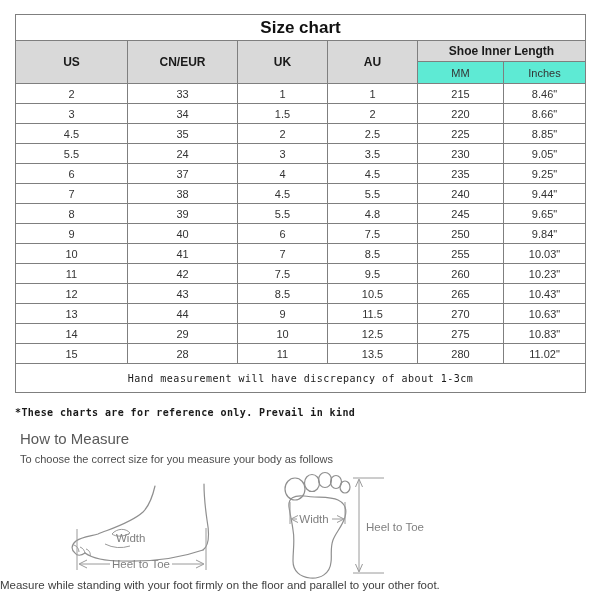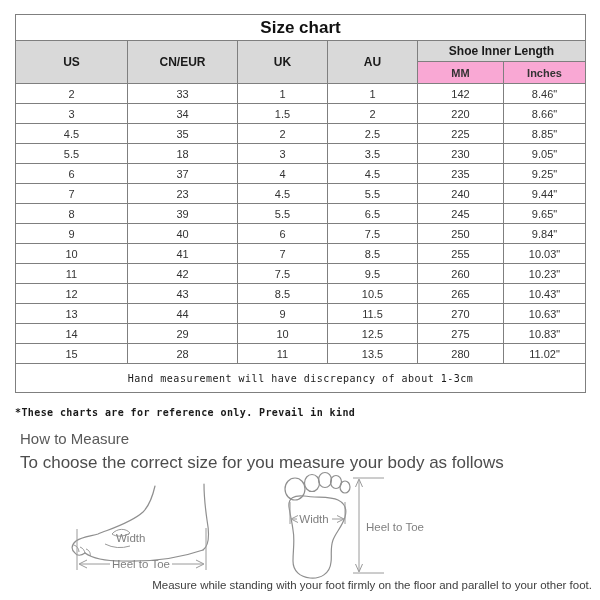--- a/index.html
+++ b/index.html
@@ -7,32 +7,32 @@
           font-family:"Liberation Sans", sans-serif; overflow:hidden; }
 
   
   .size-table { position:absolute; left:15px; top:14px; width:570px;
                 border-collapse:collapse; table-layout:fixed; }
   .size-table th, .size-table td { border:1px solid #7f7f7f; text-align:center;
                 padding:0; vertical-align:middle; }
   .title-row th { height:25px; font-size:17px; font-weight:bold; color:#111; background:#fff; }
   .col-head { background:#d9d9d9; font-size:12px; font-weight:bold; color:#1a1a1a; }
   .head-main { height:20px; }
-  .sub-head { height:21px; background:#f9a8d4; font-size:11px; font-weight:bold; color:#333; }
+  .sub-head { height:21px; background:#5eead4; font-size:11px; font-weight:normal; color:#333; }
   .size-table tbody td { height:19px; font-size:11px; color:#333; }
   .note-cell { height:28px; font-family:"DejaVu Sans Mono", monospace; font-weight:normal;
                font-size:10px; letter-spacing:0.5px; color:#1a1a1a; }
 
   
   .disclaimer { position:absolute; left:15px; top:407px;
                 font-family:"DejaVu Sans Mono", monospace; font-weight:bold;
                 font-size:10px; letter-spacing:0.4px; color:#1a1a1a; }
   .htm-heading { position:absolute; left:20px; top:430px; font-size:15px; color:#595959; }
-  .htm-sub { position:absolute; left:20px; top:453px; font-size:17px; color:#4d4d4d;text-align:center; }
-  .caption { position:absolute; left:0; top:579px; width:592px; text-align:right;
+  .htm-sub { position:absolute; left:20px; top:453px; font-size:11px; color:#4d4d4d;text-align:center; }
+  .caption { position:absolute; left:0; top:579px; width:592px; text-align:left;
              font-size:11.5px; color:#404040; }
 
   
   .side-foot { position:absolute; left:60px; top:473px; }
   .top-foot  { position:absolute; left:262px; top:462px; }
   .diag-line { stroke:#8f8f8f; stroke-width:1.2; fill:none; stroke-linecap:round; }
   .diag-thin { stroke:#9a9a9a; stroke-width:1; fill:none; }
   .diag-text { font-family:"Liberation Sans", sans-serif; font-size:11.5px; fill:#808080; }
 </style>
 </head>
@@ -64,68 +64,68 @@
         <th class="sub-head">MM</th>
         <th class="sub-head">Inches</th>
       </tr>
     </thead>
     <tbody id="size-rows">
         <tr>
           <td>2</td>
           <td>33</td>
           <td>1</td>
           <td>1</td>
-          <td>142</td>
+          <td>215</td>
           <td>8.46"</td>
         </tr>
         <tr>
           <td>3</td>
           <td>34</td>
           <td>1.5</td>
           <td>2</td>
           <td>220</td>
           <td>8.66"</td>
         </tr>
         <tr>
           <td>4.5</td>
           <td>35</td>
           <td>2</td>
           <td>2.5</td>
           <td>225</td>
           <td>8.85"</td>
         </tr>
         <tr>
           <td>5.5</td>
-          <td>18</td>
+          <td>24</td>
           <td>3</td>
           <td>3.5</td>
           <td>230</td>
           <td>9.05"</td>
         </tr>
         <tr>
           <td>6</td>
           <td>37</td>
           <td>4</td>
           <td>4.5</td>
           <td>235</td>
           <td>9.25"</td>
         </tr>
         <tr>
           <td>7</td>
-          <td>23</td>
+          <td>38</td>
           <td>4.5</td>
           <td>5.5</td>
           <td>240</td>
           <td>9.44"</td>
         </tr>
         <tr>
           <td>8</td>
           <td>39</td>
           <td>5.5</td>
-          <td>6.5</td>
+          <td>4.8</td>
           <td>245</td>
           <td>9.65"</td>
         </tr>
         <tr>
           <td>9</td>
           <td>40</td>
           <td>6</td>
           <td>7.5</td>
           <td>250</td>
           <td>9.84"</td>

